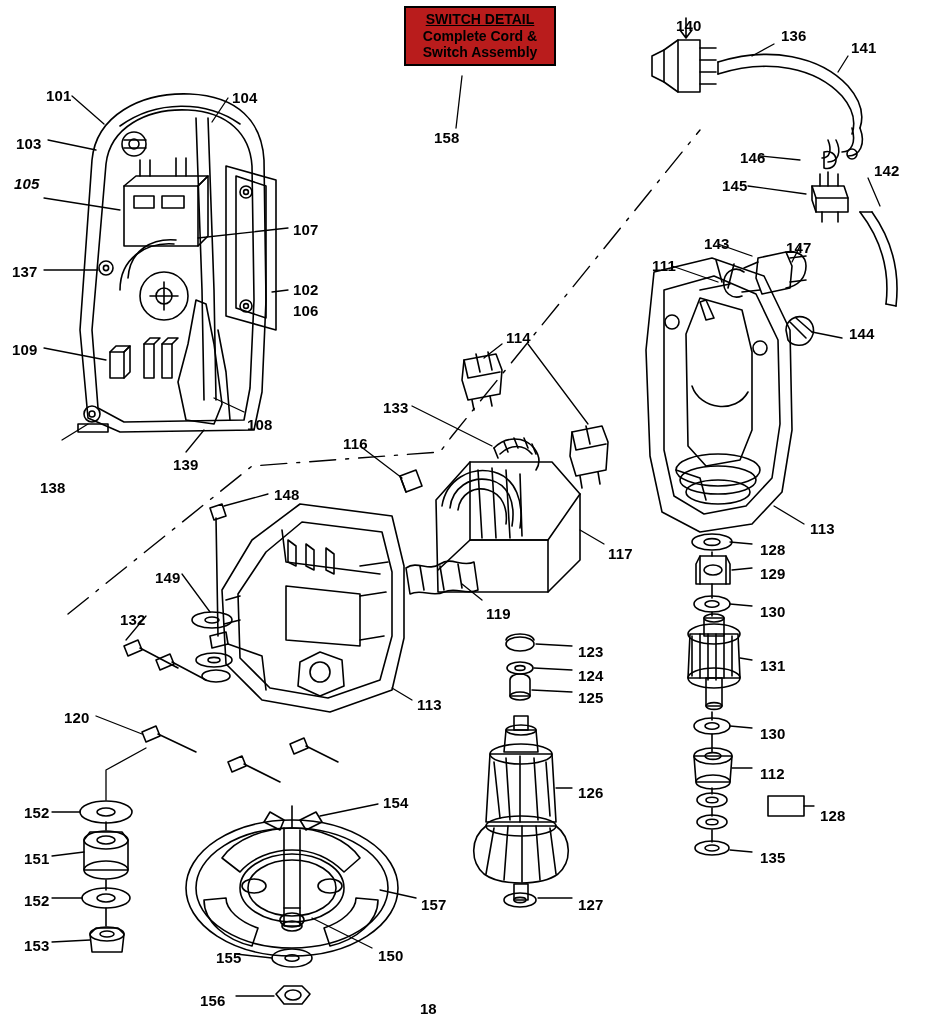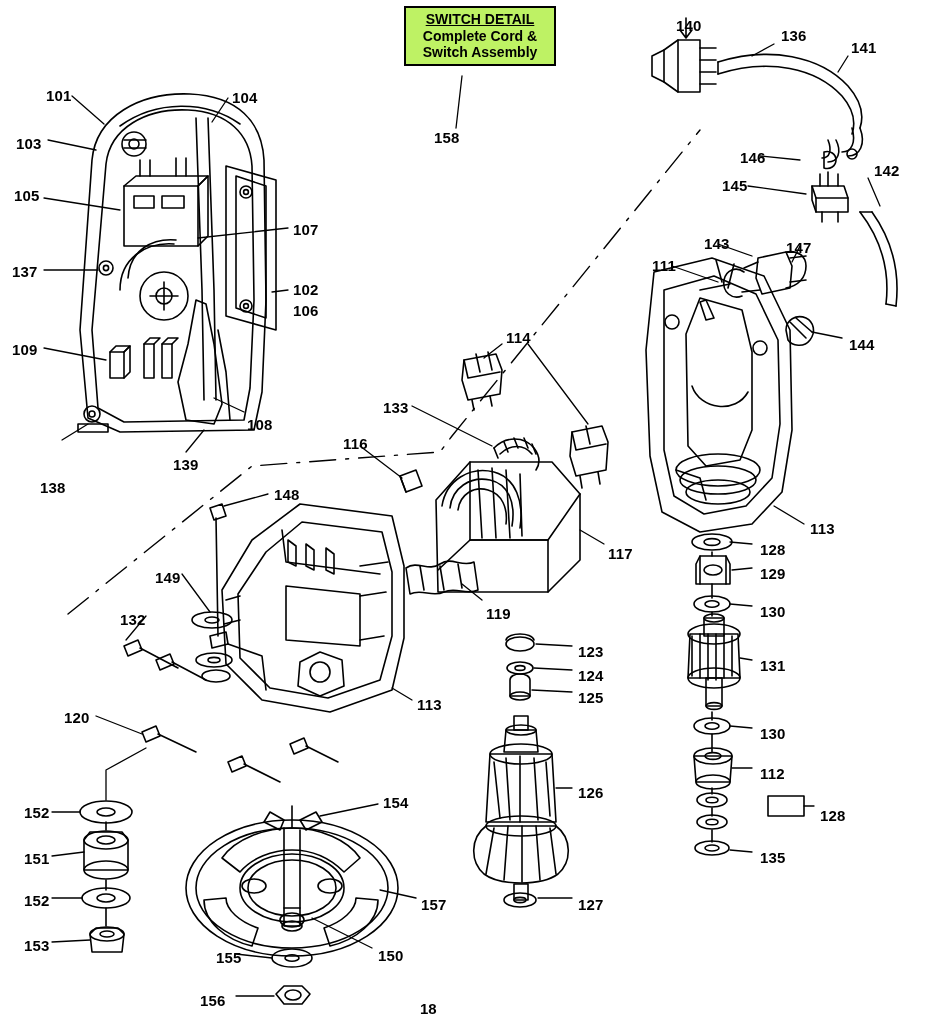--- a/index.html
+++ b/index.html
@@ -3,21 +3,21 @@
 <meta charset="utf-8">
 <style>
   html,body{margin:0;padding:0;background:#ffffff;}
   body{width:928px;height:1024px;position:relative;overflow:hidden;
        font-family:"Liberation Sans", sans-serif;color:#000;}
   #stage{position:absolute;left:0;top:0;width:928px;height:1024px;}
   svg#art{position:absolute;left:0;top:0;width:928px;height:1024px;}
   .lbl{position:absolute;font-size:15px;font-weight:bold;letter-spacing:0.2px;
        white-space:nowrap;line-height:1;}
   .lbl.bold{font-weight:bold;}
-  .detail-box{position:absolute;border:2px solid #000;background:#bef264;
+  .detail-box{position:absolute;border:2px solid #000;background:#b91c1c;
               padding:3px 6px 4px 6px;text-align:center;}
   .detail-box .t1{font-size:14px;font-weight:bold;text-decoration:underline;
                   display:block;margin-bottom:2px;}
   .detail-box .t2{font-size:14px;font-weight:bold;display:block;line-height:1.12;}
   .pageno{position:absolute;font-size:15px;font-weight:bold;}
 </style>
 </head>
 <body>
 
 <div id="stage">
@@ -388,39 +388,39 @@
     <span class="t2">Switch Assembly</span>
   </div>
   <div class="lbl" style="left:434px;top:130px;">158</div>
 
   <div class="pageno" style="left:420px;top:1000px;">18</div>
 
   <div id="labels">
       <div class="lbl" style="left: 46px; top: 88px;">101</div>
       <div class="lbl" style="left: 16px; top: 136px;">103</div>
       <div class="lbl" style="left: 232px; top: 90px;">104</div>
-      <div class="lbl" style="left: 14px; top: 188px;">105</div>
+      <div class="lbl" style="left: 14px; top: 176px; font-style: italic;">105</div>
       <div class="lbl" style="left: 293px; top: 222px;">107</div>
       <div class="lbl" style="left: 293px; top: 282px;">102</div>
       <div class="lbl" style="left: 293px; top: 303px;">106</div>
       <div class="lbl" style="left: 12px; top: 264px;">137</div>
       <div class="lbl" style="left: 12px; top: 342px;">109</div>
       <div class="lbl" style="left: 247px; top: 417px;">108</div>
       <div class="lbl" style="left: 40px; top: 443px; margin-top: 37px;">138</div>
       <div class="lbl" style="left: 173px; top: 457px;">139</div>
       <div class="lbl" style="left: 676px; top: 18px;">140</div>
       <div class="lbl" style="left: 781px; top: 28px;">136</div>
       <div class="lbl" style="left: 851px; top: 40px;">141</div>
       <div class="lbl" style="left: 740px; top: 150px;">146</div>
       <div class="lbl" style="left: 874px; top: 163px;">142</div>
       <div class="lbl" style="left: 722px; top: 178px;">145</div>
       <div class="lbl" style="left: 704px; top: 236px;">143</div>
       <div class="lbl" style="left: 786px; top: 240px;">147</div>
       <div class="lbl" style="left: 652px; top: 258px;">111</div>
-      <div class="lbl" style="left: 849px; top: 337px;">144</div>
+      <div class="lbl" style="left: 849px; top: 326px;">144</div>
       <div class="lbl" style="left: 506px; top: 330px;">114</div>
       <div class="lbl" style="left: 383px; top: 400px;">133</div>
       <div class="lbl" style="left: 343px; top: 436px;">116</div>
       <div class="lbl" style="left: 608px; top: 546px;">117</div>
       <div class="lbl" style="left: 486px; top: 606px;">119</div>
       <div class="lbl" style="left: 810px; top: 521px;">113</div>
       <div class="lbl" style="left: 760px; top: 542px;">128</div>
       <div class="lbl" style="left: 760px; top: 566px;">129</div>
       <div class="lbl" style="left: 760px; top: 604px;">130</div>
       <div class="lbl" style="left: 760px; top: 658px;">131</div>

